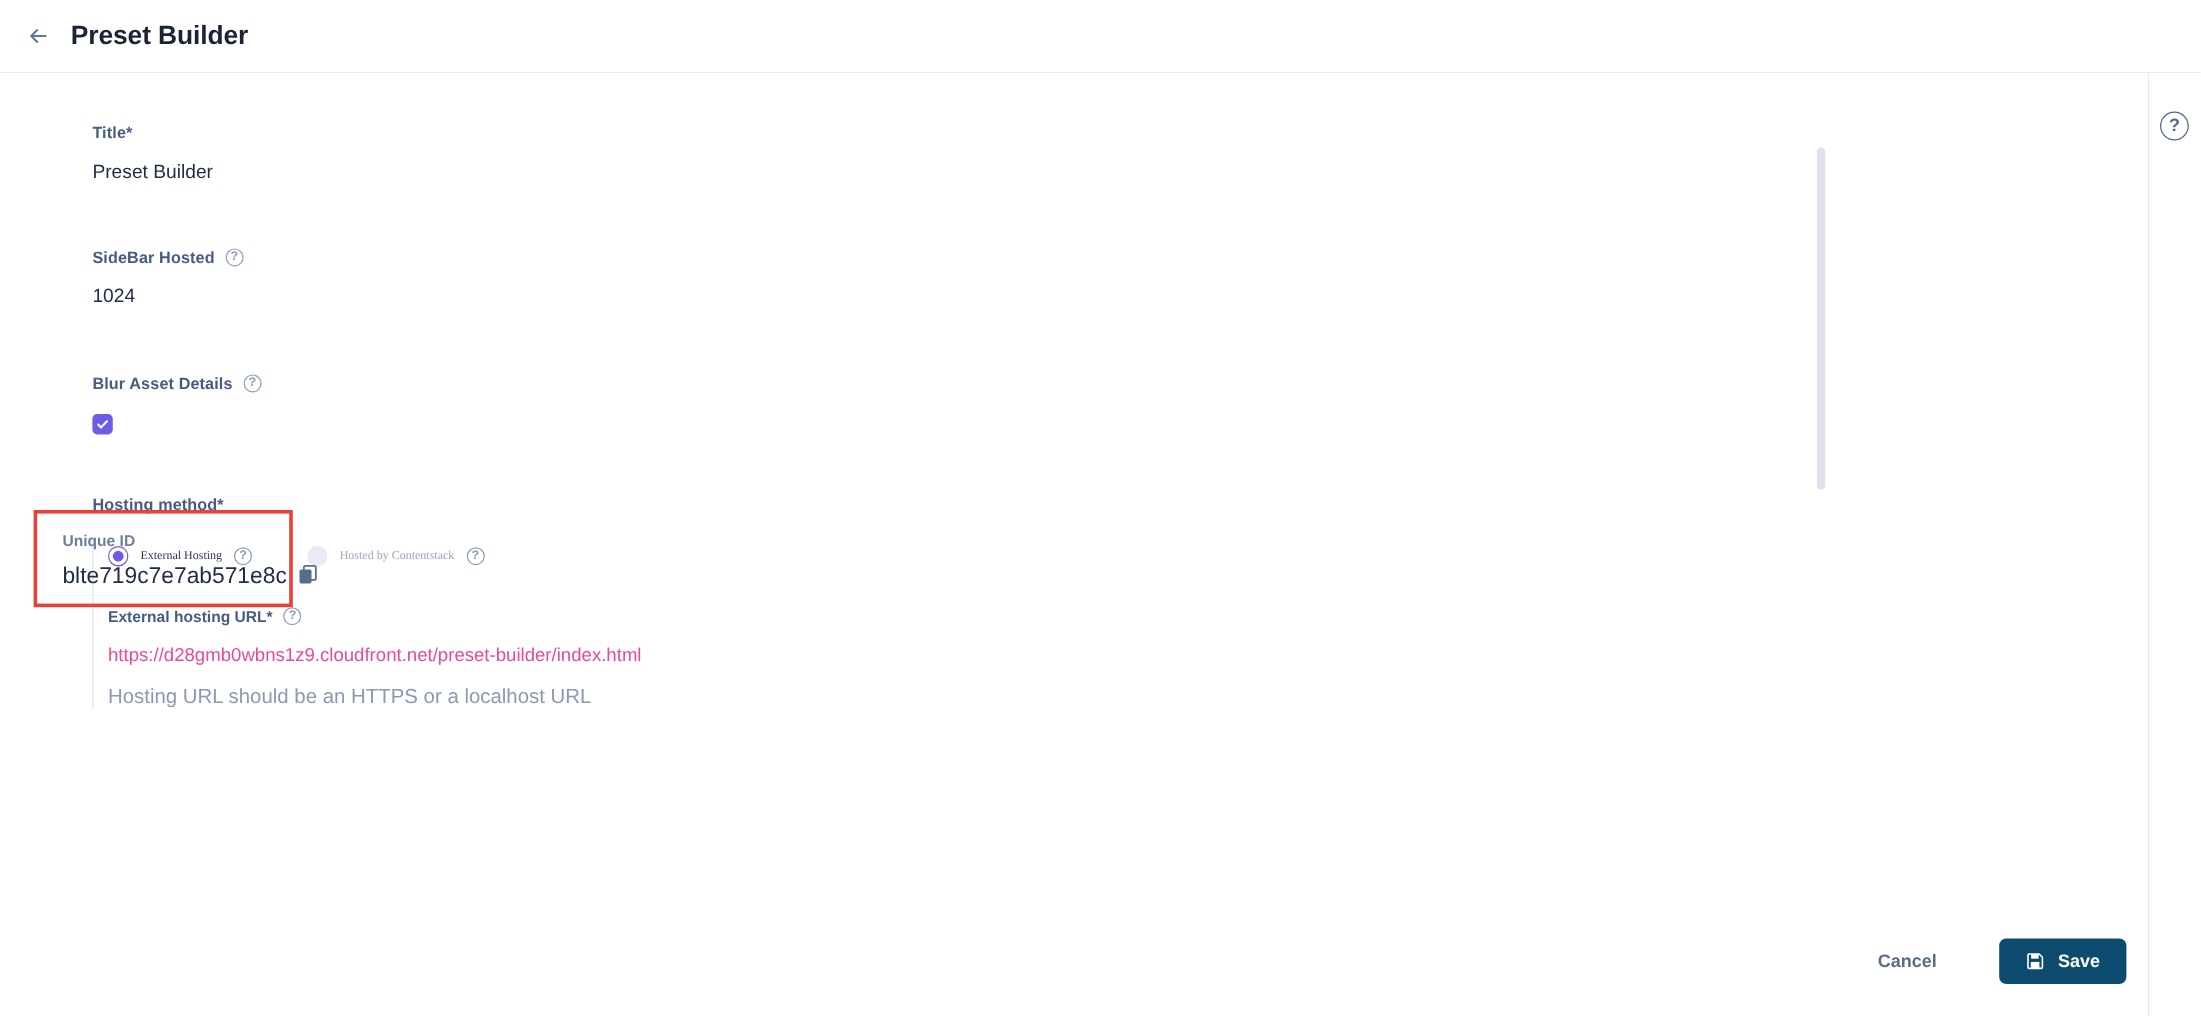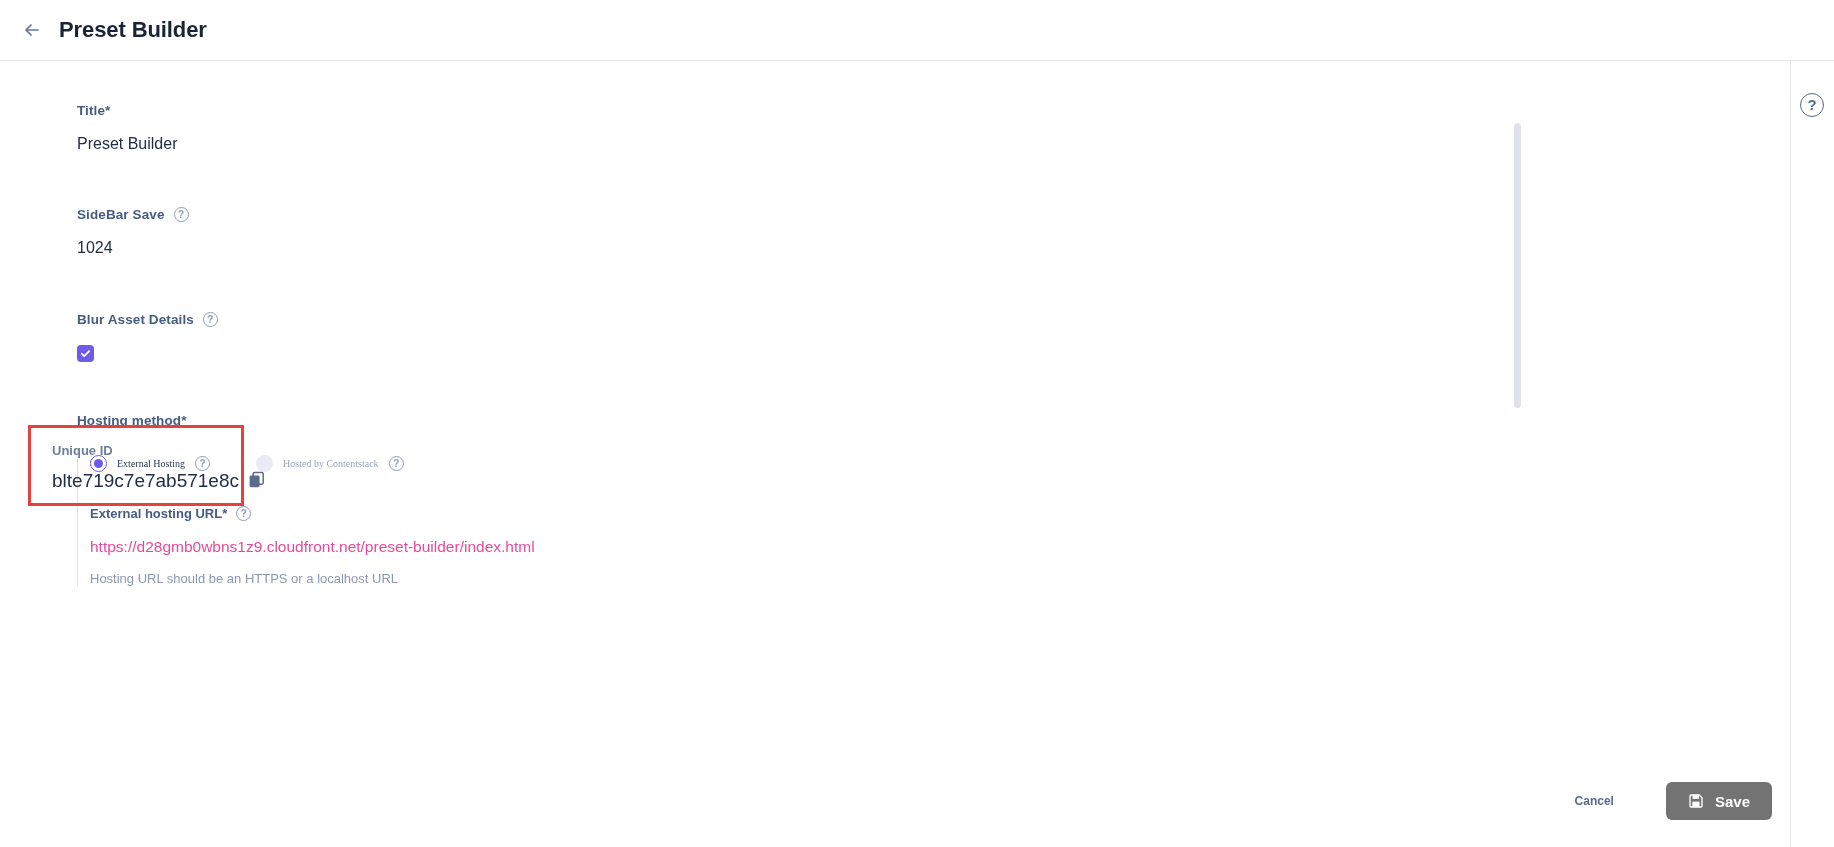--- a/index.html
+++ b/index.html
@@ -207,21 +207,21 @@
     display: flex;
     align-items: center;
     gap: 9px;
   }
   .url-value {
     font-size: 15.5px;
     color: #ec4899;
     margin-top: 17px;
   }
   .url-hint {
-    font-size: 13px;
+    font-size: 17px;
     color: #8c99b3;
     margin-top: 15px;
   }
   .scroll-thumb {
     position: absolute;
     top: 62px;
     left: 1514px;
     width: 7px;
     height: 285px;
     background: #dfe2eb;
@@ -261,32 +261,32 @@
     bottom: 0;
     width: 1790px;
     height: 92px;
     background: #ffffff;
     display: flex;
     align-items: center;
     justify-content: flex-end;
     padding-right: 18px;
   }
   .cancel-btn {
-    font-size: 12px;
+    font-size: 15px;
     font-weight: bold;
     color: #5b6b8c;
     background: none;
     border: none;
     cursor: pointer;
     padding: 8px 14px;
     font-family: "Liberation Sans", sans-serif;
   }
   .save-btn {
     margin-left: 38px;
-    background: #737373;
+    background: #0c4a6e;
     color: #ffffff;
     border: none;
     border-radius: 6px;
     height: 38px;
     padding: 0 22px;
     font-size: 15px;
     font-weight: bold;
     display: flex;
     align-items: center;
     gap: 11px;
@@ -313,21 +313,21 @@
 
     <div class="form">
 
       <div class="field blk-title">
         <div class="field-label">Title*</div>
         <div class="field-value">Preset Builder</div>
       </div>
 
       <div class="field blk-sidebar">
         <div class="field-label">
-          <span>SideBar Save</span>
+          <span>SideBar Hosted</span>
           <span class="q-icon">?</span>
         </div>
         <div class="field-value">1024</div>
       </div>
 
       <div class="field blk-blur">
         <div class="field-label">
           <span>Blur Asset Details</span>
           <span class="q-icon">?</span>
         </div>

